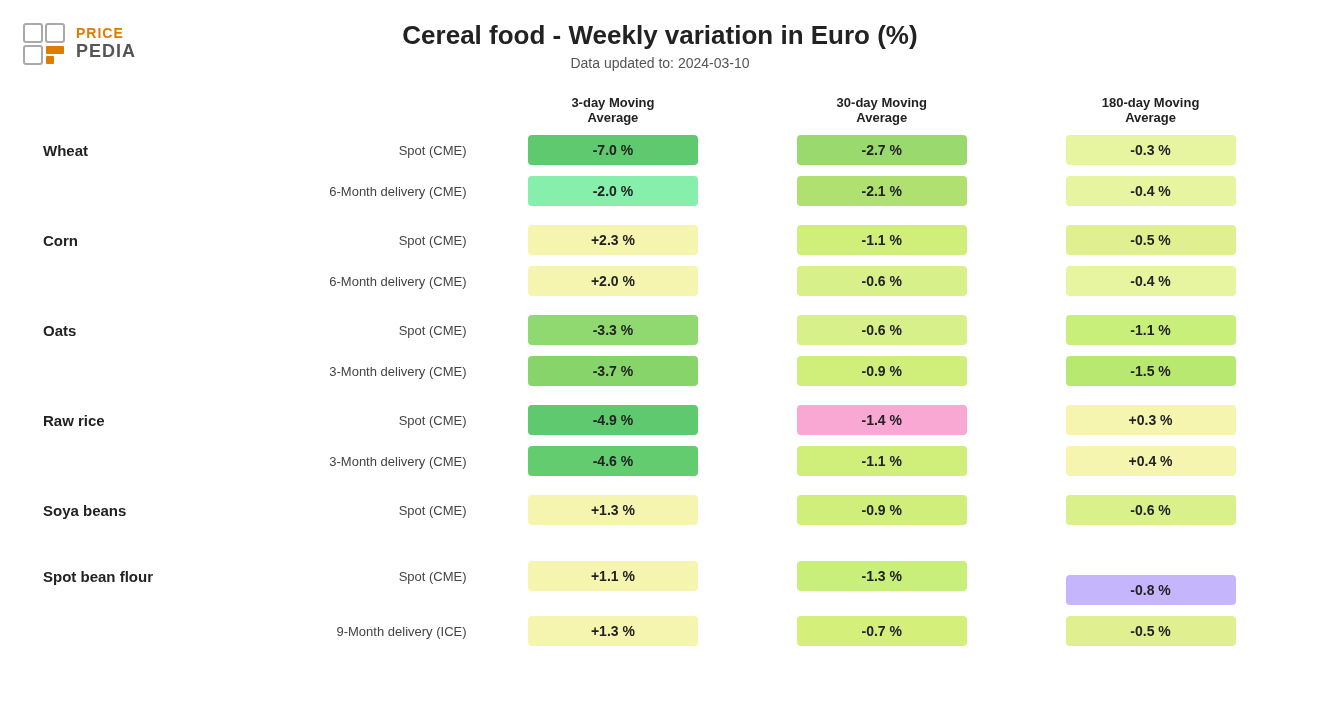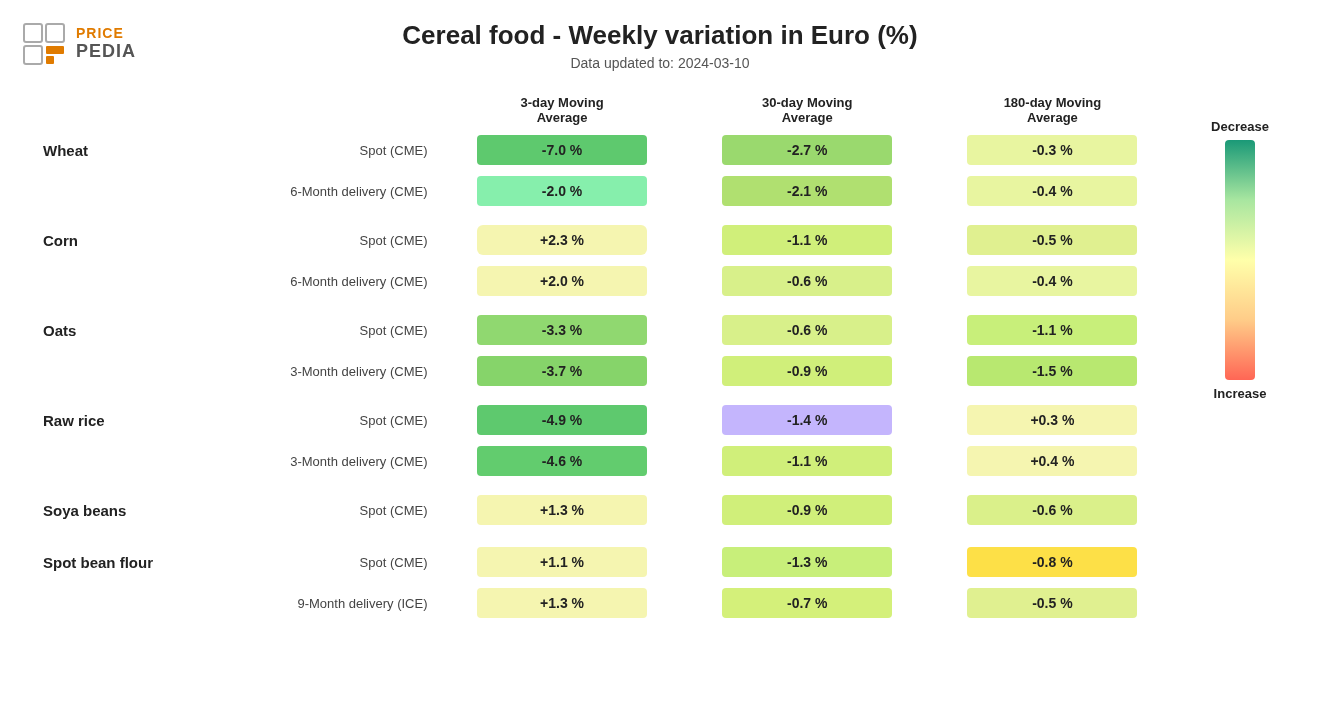--- a/index.html
+++ b/index.html
@@ -221,21 +221,21 @@
           </tr>
           <tr>
             <td colspan="5" style="height: 3px;"></td>
           </tr>
           <tr>
             <td colspan="5" style="height: 8px;"></td>
           </tr>
           <tr>
             <td class="row-label-cell">Corn</td>
             <td class="sub-label-cell">Spot (CME)</td>
-            <td class="value-cell"><div class="value-box" style="background-color: rgb(245, 245, 176); border-radius: 6px;">+2.3 %</div></td>
+            <td class="value-cell"><div class="value-box" style="background-color: rgb(245, 245, 176);">+2.3 %</div></td>
             <td class="value-cell"><div class="value-box" style="background-color: rgb(208, 239, 122);">-1.1 %</div></td>
             <td class="value-cell"><div class="value-box" style="background-color: rgb(224, 240, 144);">-0.5 %</div></td>
           </tr>
           <tr>
             <td colspan="5" style="height: 3px;"></td>
           </tr>
           <tr>
             <td class="row-label-cell"></td>
             <td class="sub-label-cell">6-Month delivery (CME)</td>
             <td class="value-cell"><div class="value-box" style="background-color: rgb(245, 245, 176);">+2.0 %</div></td>
@@ -268,21 +268,21 @@
           <tr>
             <td colspan="5" style="height: 3px;"></td>
           </tr>
           <tr>
             <td colspan="5" style="height: 8px;"></td>
           </tr>
           <tr>
             <td class="row-label-cell">Raw rice</td>
             <td class="sub-label-cell">Spot (CME)</td>
             <td class="value-cell"><div class="value-box" style="background-color: rgb(94, 201, 110);">-4.9 %</div></td>
-            <td class="value-cell"><div class="value-box" style="background-color: #c4b5fd;">-1.4 %</div></td>
+            <td class="value-cell"><div class="value-box" style="background-color: #f9a8d4;">-1.4 %</div></td>
             <td class="value-cell"><div class="value-box" style="background-color: rgb(245, 245, 176);">+0.3 %</div></td>
           </tr>
           <tr>
             <td colspan="5" style="height: 3px;"></td>
           </tr>
           <tr>
             <td class="row-label-cell"></td>
             <td class="sub-label-cell">3-Month delivery (CME)</td>
             <td class="value-cell"><div class="value-box" style="background-color: rgb(98, 204, 110);">-4.6 %</div></td>
             <td class="value-cell"><div class="value-box" style="background-color: rgb(208, 239, 122);">-1.1 %</div></td>
@@ -308,37 +308,32 @@
             <td colspan="5" style="height: 3px;"></td>
           </tr>
           <tr>
             <td colspan="5" style="height: 8px;"></td>
           </tr>
           <tr>
             <td class="row-label-cell">Spot bean flour</td>
             <td class="sub-label-cell">Spot (CME)</td>
             <td class="value-cell"><div class="value-box" style="background-color: rgb(245, 245, 176);">+1.1 %</div></td>
             <td class="value-cell"><div class="value-box" style="background-color: rgb(200, 239, 122);">-1.3 %</div></td>
-            <td class="value-cell"><div class="value-box" style="background-color: #fde047;">-0.8 %</div></td>
+            <td class="value-cell"><div class="value-box" style="background-color: #c4b5fd; margin-top: 28px;">-0.8 %</div></td>
           </tr>
           <tr>
             <td colspan="5" style="height: 3px;"></td>
           </tr>
           <tr>
             <td class="row-label-cell"></td>
             <td class="sub-label-cell">9-Month delivery (ICE)</td>
             <td class="value-cell"><div class="value-box" style="background-color: rgb(245, 245, 176);">+1.3 %</div></td>
             <td class="value-cell"><div class="value-box" style="background-color: rgb(212, 240, 122);">-0.7 %</div></td>
             <td class="value-cell"><div class="value-box" style="background-color: rgb(224, 240, 144);">-0.5 %</div></td>
           </tr>
           <tr>
             <td colspan="5" style="height: 3px;"></td>
           </tr>
         </tbody>
     </table>
   </div>
 
-  <div class="legend-container">
-    <div class="legend-label-top">Decrease</div>
-    <div class="legend-bar"></div>
-    <div class="legend-label-bottom">Increase</div>
-  </div>
 </div>
 
 </body></html>

